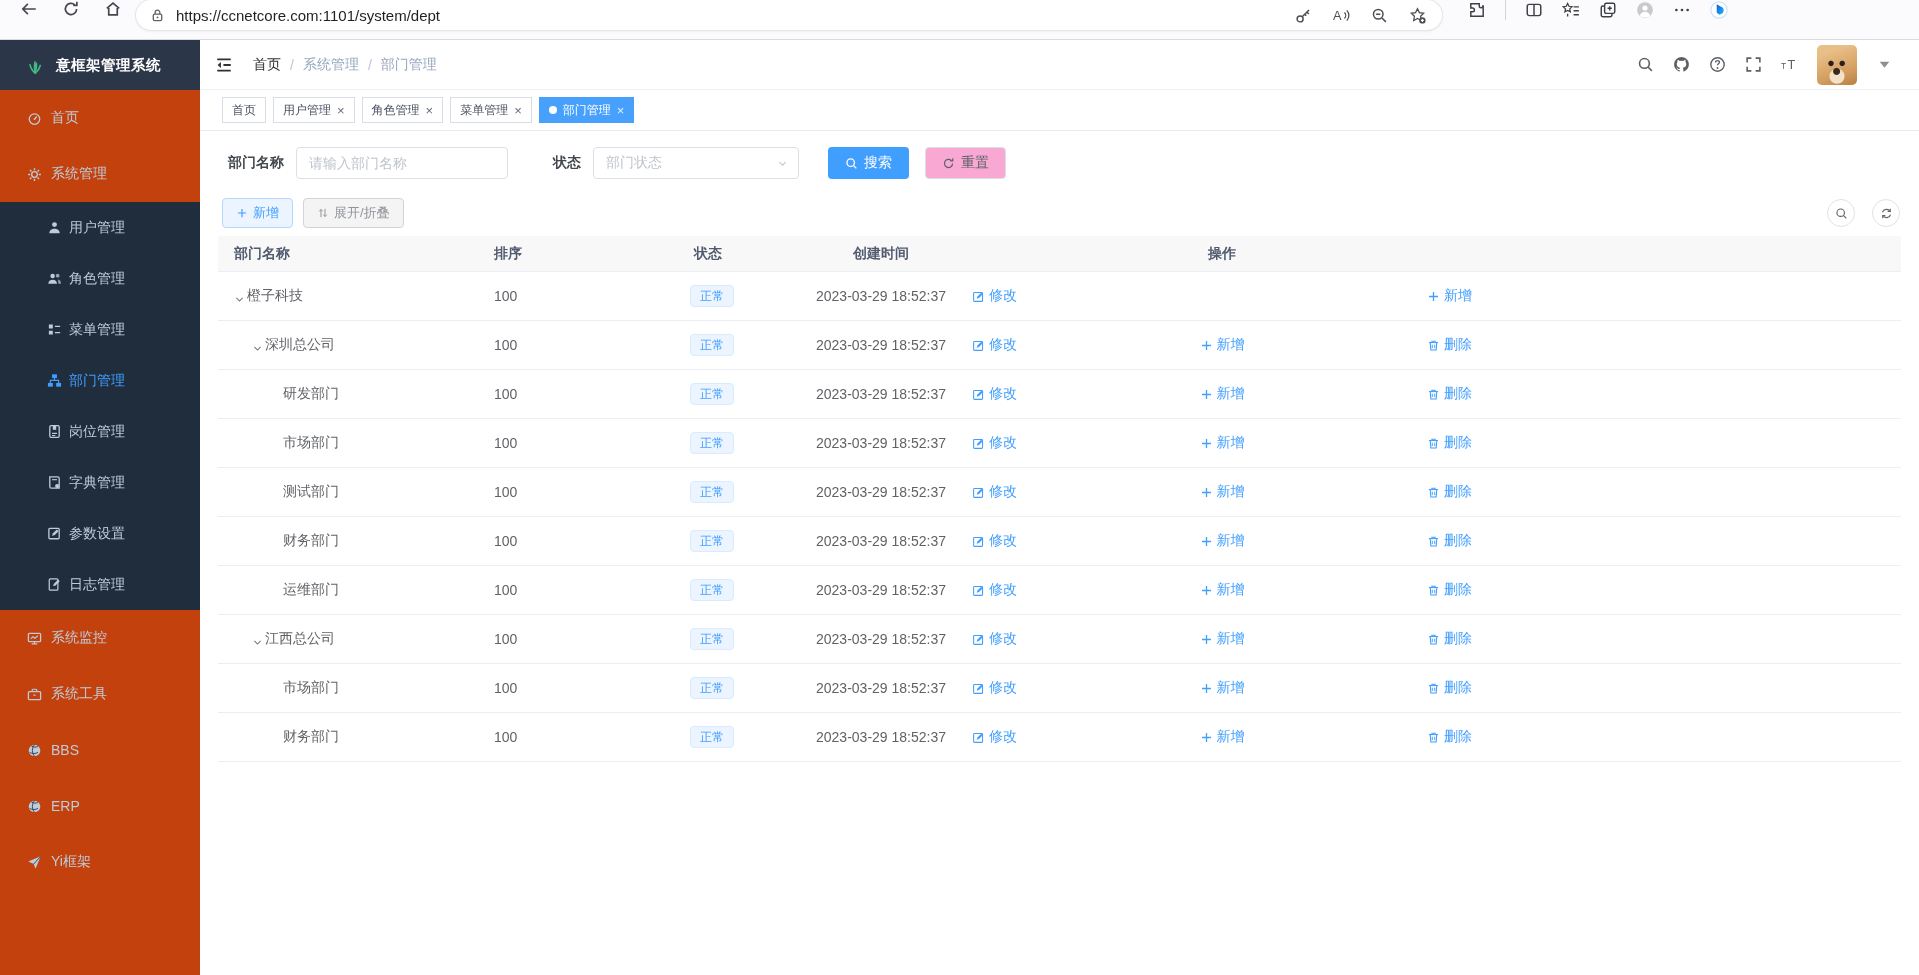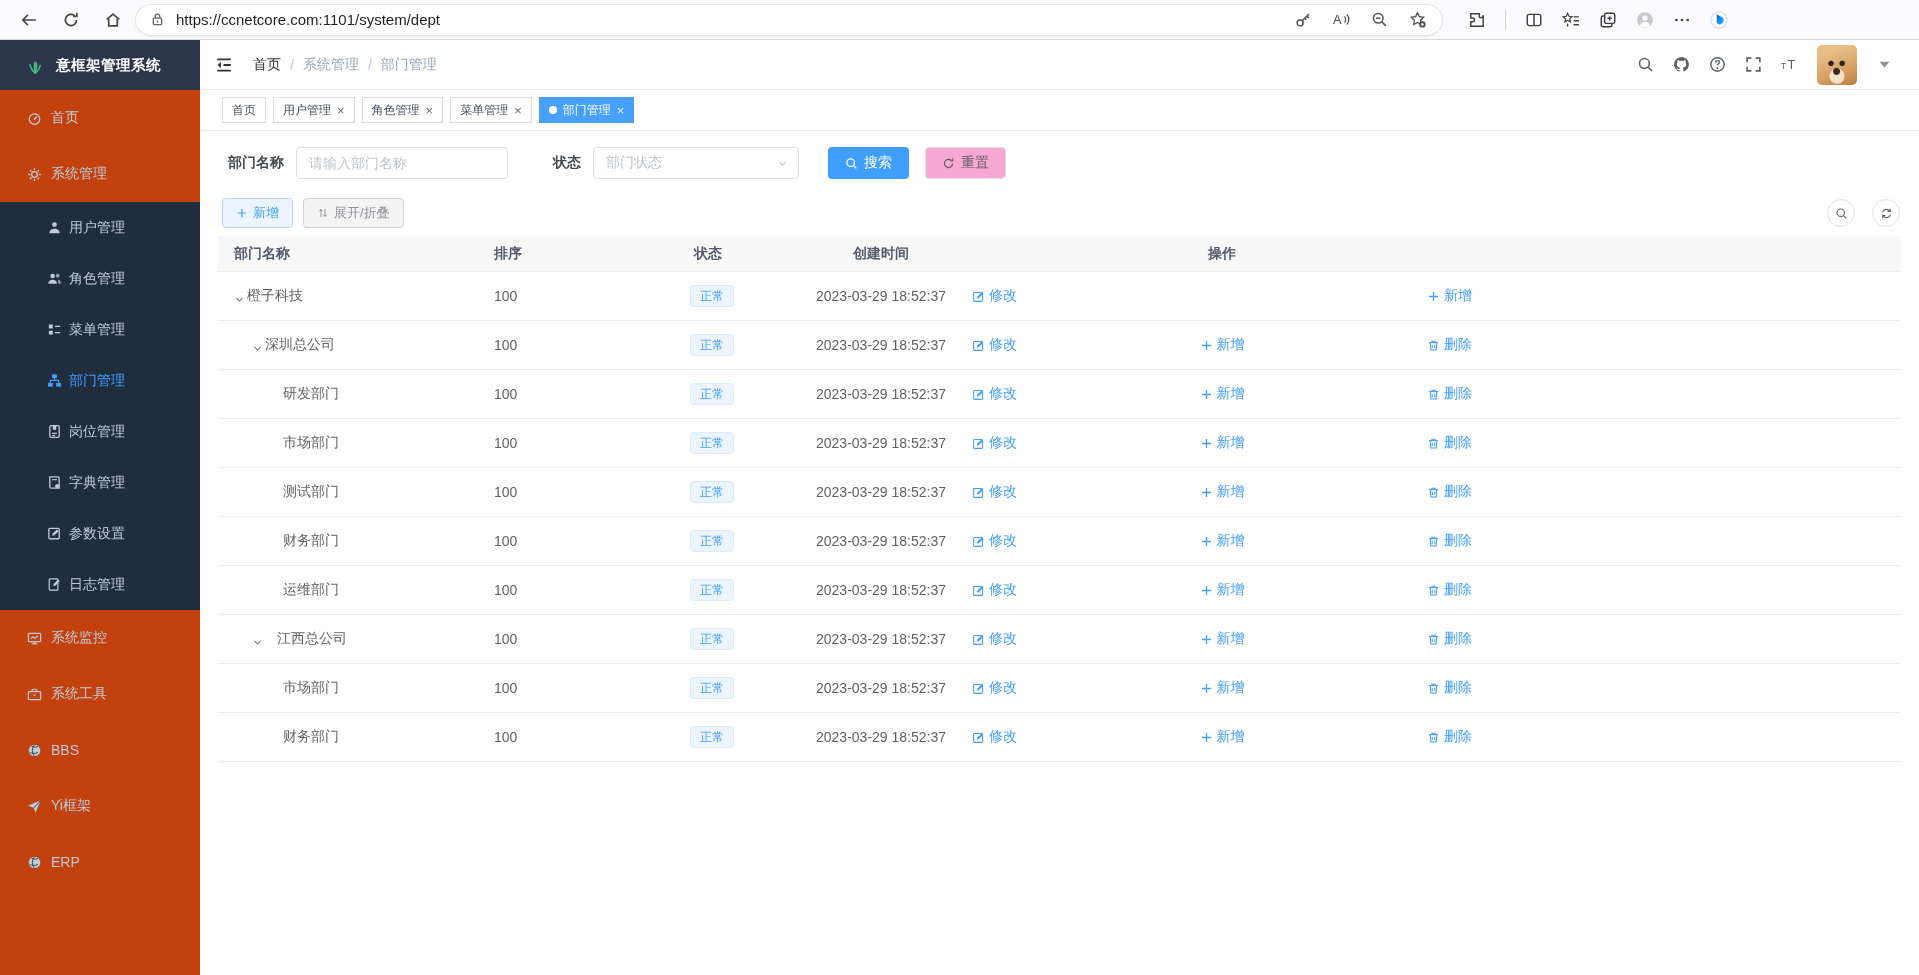--- a/index.html
+++ b/index.html
@@ -3,21 +3,21 @@
 <meta charset="utf-8">
 <style>
   *{box-sizing:border-box;margin:0;padding:0}
   html,body{width:1919px;height:975px;overflow:hidden;background:#fff;
     font-family:"Liberation Sans","DejaVu Sans",sans-serif;font-size:14px;color:#303133}
   .ic{display:inline-flex;align-items:center;justify-content:center;line-height:0}
   .ic svg{width:15px;height:15px}
 
   
   .browser{position:absolute;left:0;top:0;width:1919px;height:40px;background:#fbfbfd;
-    border-bottom:1px solid #d9dade;display:flex;align-items:center;z-index:5}
+    border-bottom:1px solid #d9dade;display:flex;align-items:flex-start;z-index:5}
   .b-left{display:flex;align-items:center;gap:24px;margin-left:20px;color:#45474d}
   .b-left .ic svg{width:18px;height:18px}
   .url-pill{height:30px;width:1306px;margin-left:14px;border-radius:15px;background:#fff;
     box-shadow:0 0 0 1px #e6e6ea,0 1px 3px rgba(0,0,0,.10);display:flex;align-items:center;padding:0 14px;color:#5f6368}
   .url-text{margin-left:11px;font-size:15px;color:#1f2023;flex:1;white-space:nowrap}
   .pill-ics{display:flex;align-items:center;gap:21px;color:#4c4e54;margin-right:2px}
   .pill-ics .ic svg{width:17px;height:17px}
   .b-right{display:flex;align-items:center;gap:19px;margin-left:26px;color:#3e4045}
   .b-right .ic svg{width:18px;height:18px}
   .vdiv{width:1px;height:20px;background:#d2d3d7}
@@ -394,39 +394,39 @@
           <span class="side-label">BBS</span>
           <span class="ic chev">
             <svg viewBox="0 0 16 16">
               <path d="M3.5 5.8L8 10.3l4.5-4.5" fill="none" stroke="currentColor" stroke-width="1.5"></path>
             </svg>
           </span>
         </div>
         <div class="side-item top">
           <span class="ic">
             <svg viewBox="0 0 16 16">
+              <circle cx="8" cy="8" r="6.2" fill="currentColor"></circle>
+              <path d="M8 1.8a9.5 9.5 0 0 0 0 12.4M4.8 3.2c2.1 1.5 4.7 1.6 6.9.5M2.8 10c2.6 1.6 6.3 1.6 8.9 0" stroke="#304156" stroke-width="1" fill="none"></path>
+            </svg>
+          </span>
+          <span class="side-label">ERP</span>
+          <span class="ic chev">
+            <svg viewBox="0 0 16 16">
+              <path d="M3.5 5.8L8 10.3l4.5-4.5" fill="none" stroke="currentColor" stroke-width="1.5"></path>
+            </svg>
+          </span>
+        </div>
+        <div class="side-item top">
+          <span class="ic">
+            <svg viewBox="0 0 16 16">
               <path d="M1.4 6.9L14.6 1.4 9.1 14.6 7.2 9.6z" fill="currentColor"></path>
               <path d="M7.2 9.6l7.4-8.2" stroke="#304156" stroke-width="1"></path>
             </svg>
           </span>
           <span class="side-label">Yi框架</span>
-        </div>
-        <div class="side-item top">
-          <span class="ic">
-            <svg viewBox="0 0 16 16">
-              <circle cx="8" cy="8" r="6.2" fill="currentColor"></circle>
-              <path d="M8 1.8a9.5 9.5 0 0 0 0 12.4M4.8 3.2c2.1 1.5 4.7 1.6 6.9.5M2.8 10c2.6 1.6 6.3 1.6 8.9 0" stroke="#304156" stroke-width="1" fill="none"></path>
-            </svg>
-          </span>
-          <span class="side-label">ERP</span>
-          <span class="ic chev">
-            <svg viewBox="0 0 16 16">
-              <path d="M3.5 5.8L8 10.3l4.5-4.5" fill="none" stroke="currentColor" stroke-width="1.5"></path>
-            </svg>
-          </span>
         </div>
       </div>
   </div>
 
   <div class="header">
     <span class="ic fold">
         <svg viewBox="0 0 16 16">
           <path d="M2 3h12M7.5 8H14M2 13h12" stroke="currentColor" stroke-width="1.6"></path>
           <path d="M5.3 5.3L2.3 8l3 2.7z" fill="currentColor"></path>
         </svg>
@@ -863,21 +863,21 @@
                     <path d="M6 4.4V2.8h4v1.6M4 4.4l.7 9.2h6.6l.7-9.2" fill="none" stroke="currentColor" stroke-width="1.3"></path>
                     <path d="M6.5 7v4.2M9.5 7v4.2" stroke="currentColor" stroke-width="1.2"></path>
                   </svg>
                 </span>
                 <span>删除</span>
               </span>
             </div>
             <div class="td"></div>
           </div>
           <div class="trow">
-            <div class="td name" style="padding-left: 34px; gap: 12px;">
+            <div class="td name" style="padding-left: 34px;">
               <span class="caret">
                 <svg viewBox="0 0 16 16">
                   <path d="M3.5 5.8L8 10.3l4.5-4.5" fill="none" stroke="currentColor" stroke-width="1.5"></path>
                 </svg>
               </span>
               <span>江西总公司</span>
             </div>
             <div class="td">100</div>
             <div class="td status" style="padding-left: 0px;"><span class="badge">正常</span></div>
             <div class="td center">2023-03-29 18:52:37</div>

